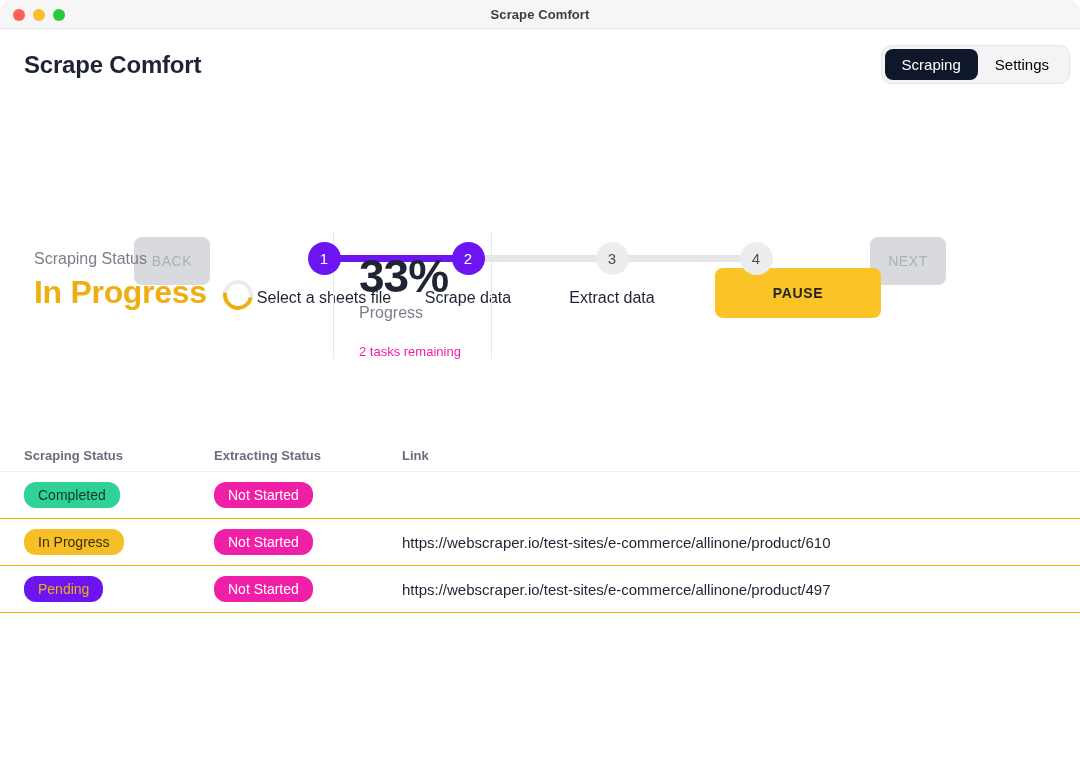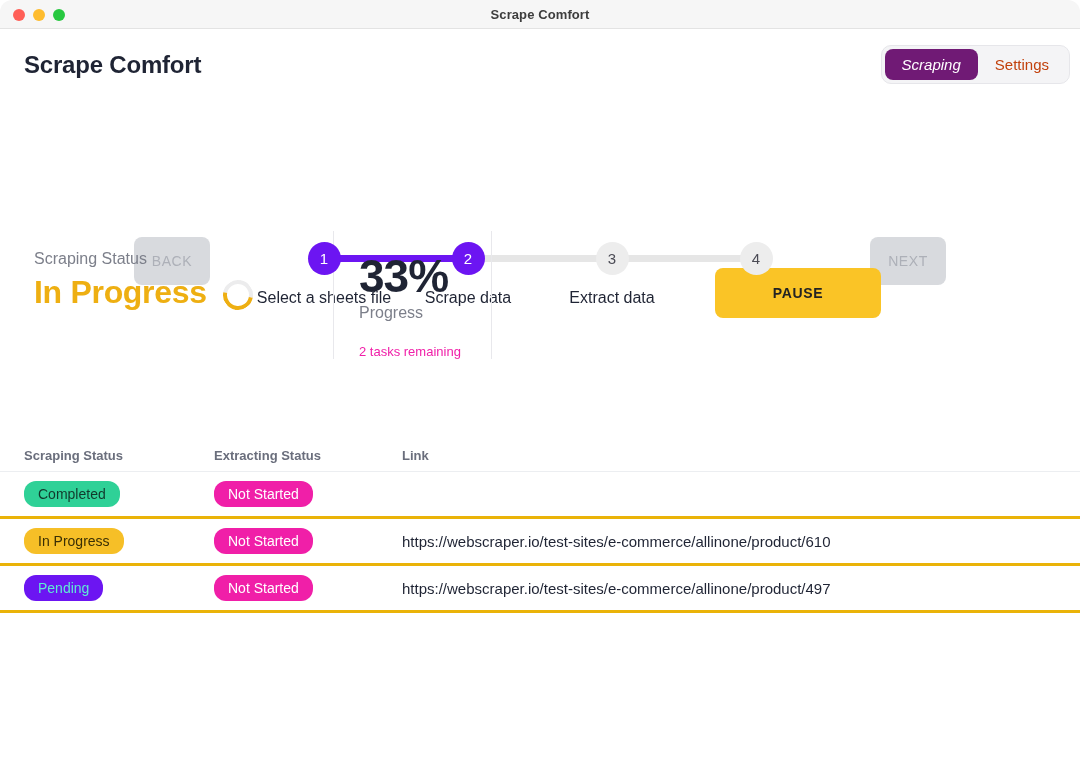--- a/index.html
+++ b/index.html
@@ -77,28 +77,27 @@
     border-radius: 10px;
     padding: 3px;
   }
   .toggle-btn {
     font-family: "Liberation Sans", sans-serif;
     font-size: 15px;
     padding: 8px 17px;
     border: none;
     border-radius: 8px;
     background: transparent;
-    color: #c2410c;
+    color: #000000;
     cursor: pointer;
     line-height: 1;
   }
   .toggle-btn.active {
-    background: #701a75;
+    background: #0f172a;
     color: #ffffff;
-    font-style: italic;
   }
 
   
   .stepper-row {
     position: relative;
     height: 130px;
   }
   .nav-btn {
     position: absolute;
     top: 142px;
@@ -272,21 +271,21 @@
   .table {
     position: absolute;
     left: 0;
     top: 440px;
     width: 1080px;
   }
   .t-row {
     display: flex;
     align-items: center;
     height: 47px;
-    border-bottom: 3px solid #eab308;
+    border-bottom: 1px solid #eab308;
     padding: 0 24px;
   }
   .t-head {
     height: 32px;
     border-bottom: 1px solid #eceef1;
   }
   .t-head .c {
     font-size: 13px;
     font-weight: bold;
     color: #6a6e7c;
@@ -299,21 +298,21 @@
     display: inline-block;
     padding: 5px 14px;
     border-radius: 12px;
     font-size: 14px;
     line-height: 1.15;
     color: #ffffff;
     white-space: nowrap;
   }
   .badge.completed   { background: #2fd197; color: #12392c; }
   .badge.inprogress  { background: #f6bf27; color: #3a2f05; }
-  .badge.pending     { background: #6c15f2; color: #5eead4; }
+  .badge.pending     { background: #6c15f2; color: #eab308; }
   .badge.notstarted  { background: #f01fa8; color: #ffffff; text-align: right; }
 
   .link-text {
     font-size: 15px;
     color: #1f2434;
   }
 </style>
 </head>
 <body>
 

